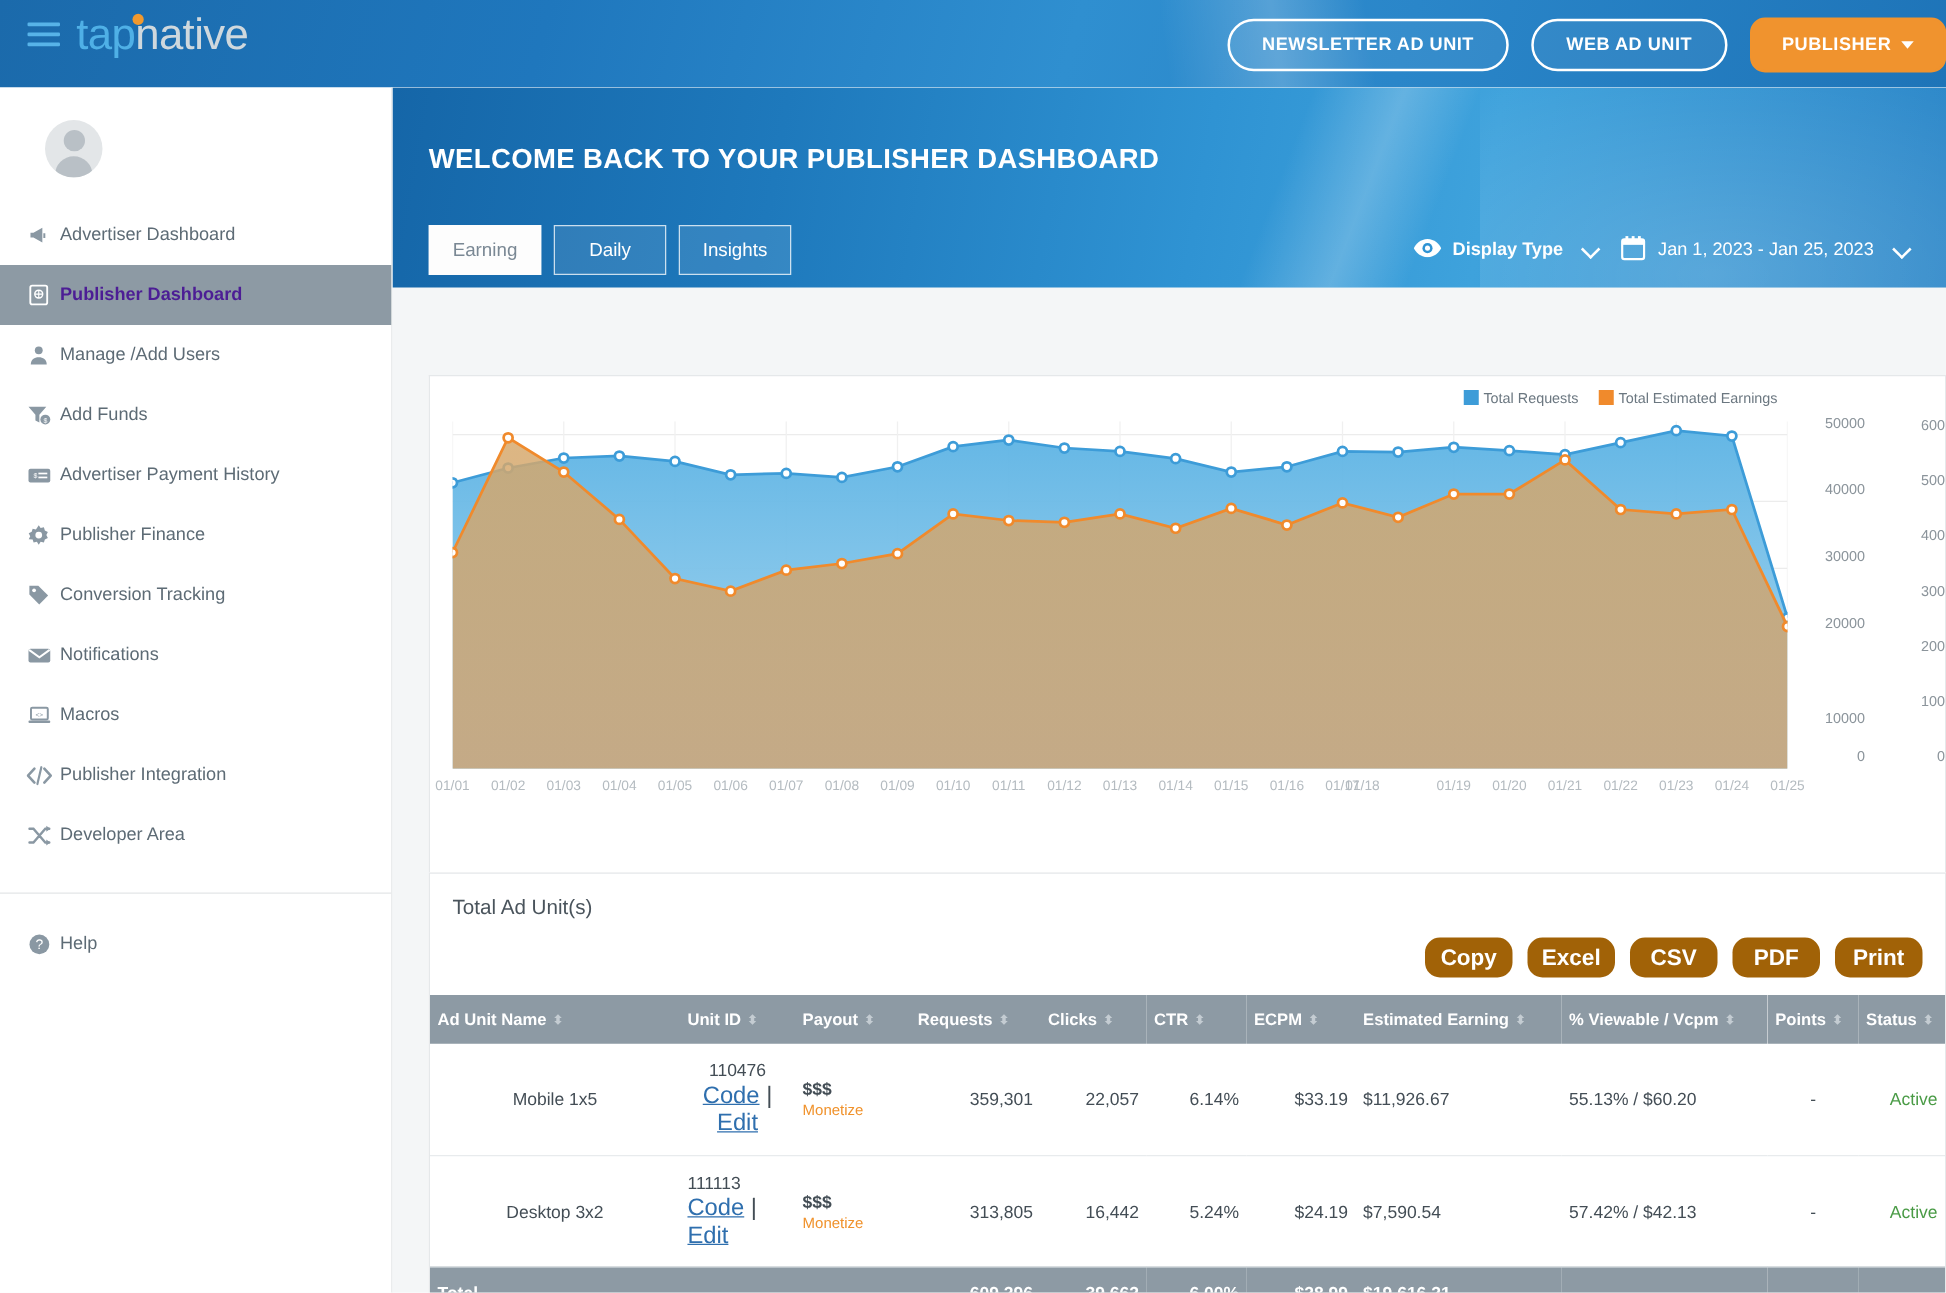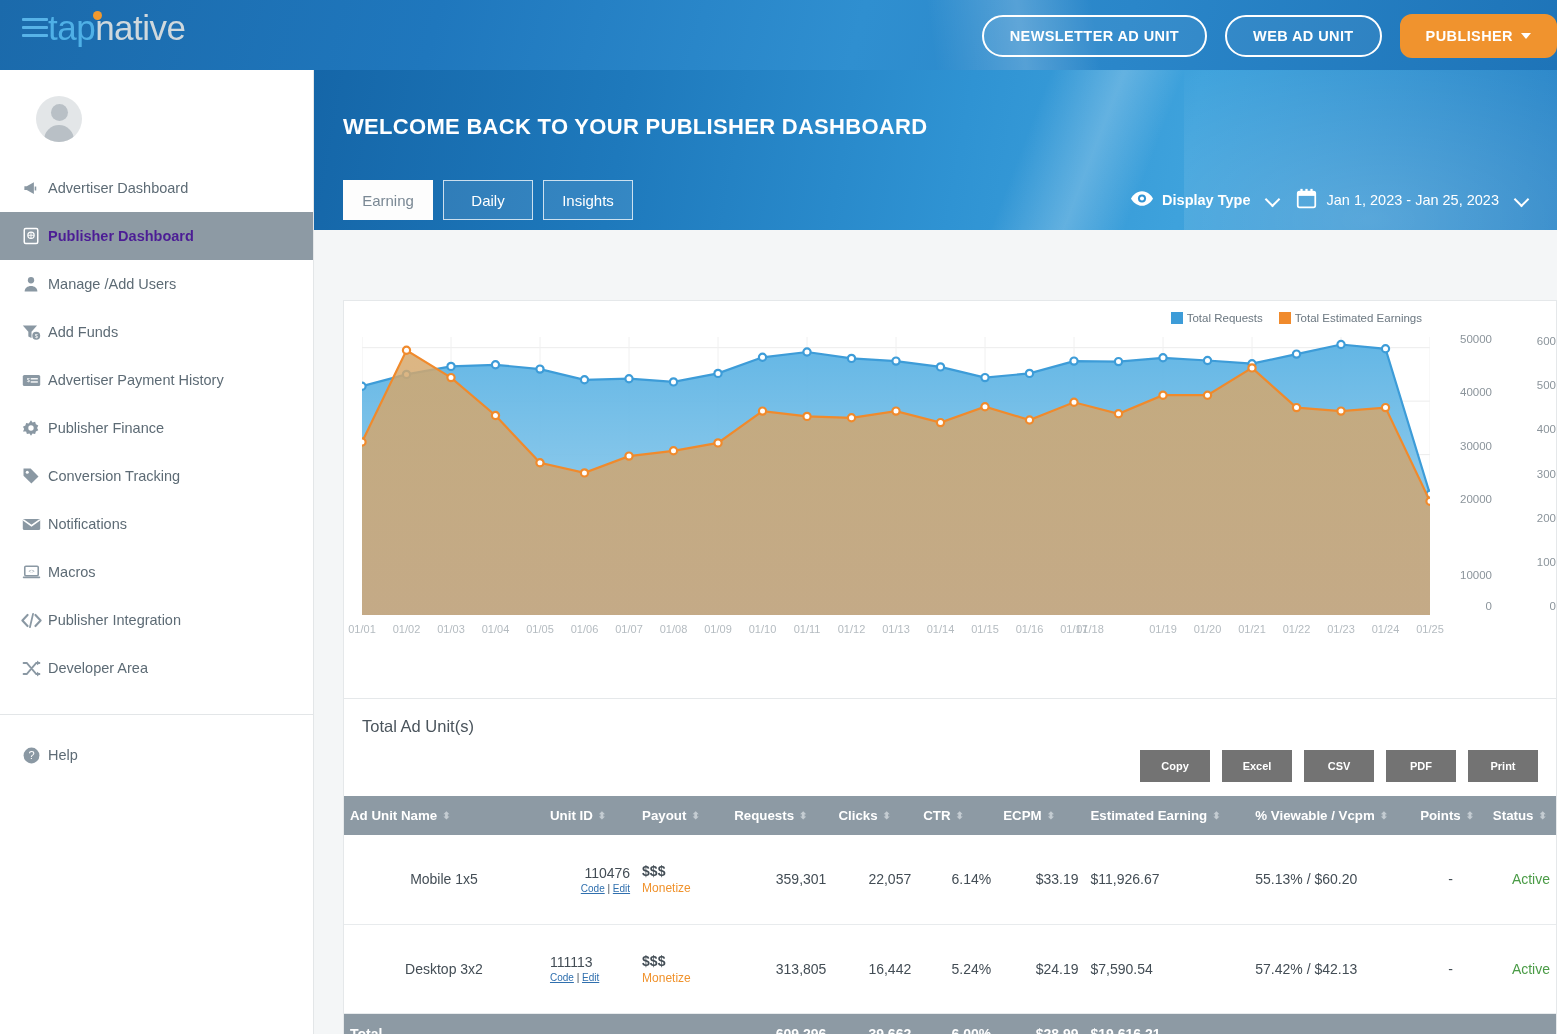--- a/index.html
+++ b/index.html
@@ -15,21 +15,21 @@
     position: absolute; left: 0; top: 0; width: 1557px; height: 70px;
     background: linear-gradient(105deg, #1b6aab 0%, #1f77bd 28%, #2f8fd0 55%, #2a86c9 72%, #1e74b8 100%);
     overflow: hidden;
   }
   .topbar-sheen {
     position: absolute; right: 200px; top: -120px; width: 700px; height: 320px;
     background: linear-gradient(100deg, rgba(255,255,255,0) 40%, rgba(255,255,255,.20) 52%, rgba(255,255,255,0) 62%);
     transform: rotate(-18deg);
   }
   .logo-wrap {
-    position: absolute; left: 22px; top: 10px; display: flex; align-items: center; 
+    position: absolute; left: 22px; top: 10px; display: flex; align-items: center; gap: 13px;
   }
   .hamburger { display: flex; flex-direction: column; gap: 5px; width: 26px; }
   .hamburger i { display: block; height: 3px; width: 26px; background: #57b3e8; border-radius: 1px; }
   .hamburger i:nth-child(2) { width: 26px; }
   .logo-text { font-size: 35px; letter-spacing: -.5px; line-height: 1; position: relative; }
   .logo-text .tap { color: #4fb0e6; }
   .logo-text .native { color: #cfd8dd; }
   .logo-dot {
     position: absolute; width: 9px; height: 9px; border-radius: 50%;
     background: #f2992e; left: 45px; top: 1px;
@@ -142,36 +142,36 @@
   }
 
   
   .table-card {
     position: absolute; left: 29px; top: 628px; width: 1214px; height: 406px;
     background: #fff; border: 1px solid #e5e8ea;
   }
   .table-title { padding: 18px 18px 0 18px; font-size: 16.5px; color: #4a545c; }
   .exp-btns { display: flex; gap: 12px; justify-content: flex-end; padding: 14px 18px 14px 0; }
   .exp-btn {
-    background: #737373; color: #fff; font-size: 11px; font-weight: bold;
-    border: none; border-radius: 0; width: 70px; height: 32px; cursor: pointer;
+    background: #a16207; color: #fff; font-size: 18px; font-weight: bold;
+    border: none; border-radius: 12px; width: 70px; height: 32px; cursor: pointer;
   }
   table { width: 100%; border-collapse: collapse; table-layout: fixed; }
   thead th {
     background: #8d9aa4; color: #fff; font-size: 13.3px; font-weight: bold;
     height: 39px; text-align: left; padding: 0 6px; white-space: nowrap;
     position: relative; cursor: pointer;
   }
   .sortic { display: inline-block; margin-left: 5px; color: #c4ccd2; font-size: 10px; line-height: 1; vertical-align: 1px; }
   tbody td {
     font-size: 14px; color: #434d55; height: 89px; padding: 0 6px;
     border-bottom: 1px solid #e8ebed; vertical-align: middle;
   }
   .cell-id .idnum { display:block; font-size: 14px; color: #434d55; }
-  .cell-id .lnks { display:block; font-size: 10px; margin-top: 2px; }
+  .cell-id .lnks { display:block; font-size: 19px; margin-top: 2px; }
   .cell-id a { color: #2f6fae; text-decoration: underline; cursor: pointer; }
   .cell-id .sep { color: #434d55; }
   .cell-pay .dollars { display:block; font-size: 14px; font-weight: bold; color: #434d55; }
   .cell-pay .monetize { display:block; font-size: 12px; color: #f0922c; margin-top: 2px; cursor: pointer; }
   .status-active { color: #4a9b46; }
   tr.total-row td {
     background: #8d9aa4; color: #fff; font-weight: bold; height: 41px;
     font-size: 14px; border: none;
   }
 </style>
@@ -529,21 +529,21 @@
             <th style="width: 7.2%;"><span>ECPM</span><span class="sortic">⬍</span></th>
             <th style="width: 13.6%;"><span>Estimated Earning</span><span class="sortic">⬍</span></th>
             <th style="width: 13.6%;"><span>% Viewable / Vcpm</span><span class="sortic">⬍</span></th>
             <th style="width: 6%;"><span>Points</span><span class="sortic">⬍</span></th>
             <th style="width: 5.7%;"><span>Status</span><span class="sortic">⬍</span></th>
           </tr>
         </thead>
       <tbody id="tbody">
           <tr>
             <td style="text-align: center;"><span>Mobile 1x5</span></td>
-            <td class="cell-id" style="text-align: right; margin-left: 16px;">
+            <td class="cell-id" style="text-align: center; margin-left: 16px;">
               <span class="idnum">110476</span>
               <span class="lnks"><a>Code</a><span class="sep"> | </span><a>Edit</a></span>
             </td>
             <td class="cell-pay" style="text-align: left;">
               <span class="dollars">$$$</span>
               <span class="monetize">Monetize</span>
             </td>
             <td style="text-align: right;"><span>359,301</span></td>
             <td style="text-align: right;"><span>22,057</span></td>
             <td style="text-align: right;"><span>6.14%</span></td>

